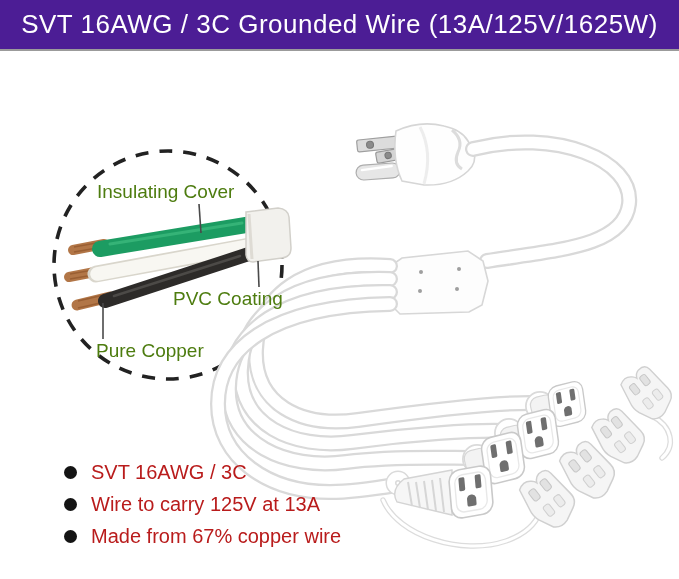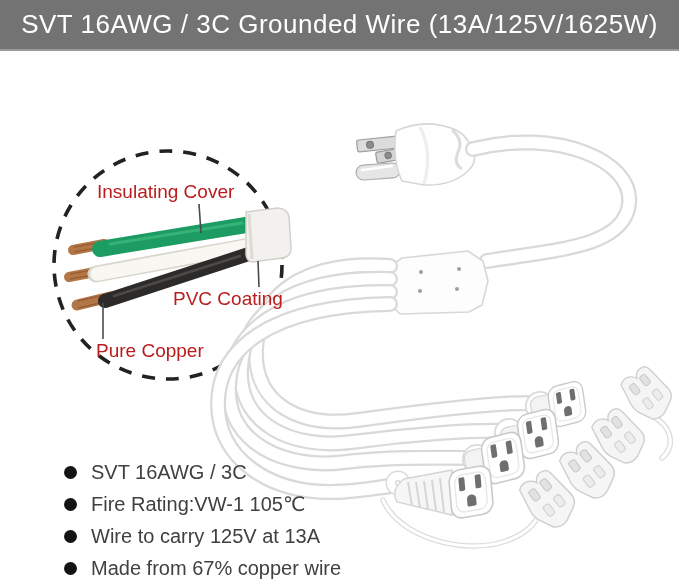--- a/index.html
+++ b/index.html
@@ -2,39 +2,39 @@
 <html><head>
 <meta charset="utf-8">
 <style>
   html,body{margin:0;padding:0;background:#ffffff;}
   .stage{
     position:relative;width:679px;height:579px;overflow:hidden;background:#ffffff;
     font-family:"Liberation Sans","DejaVu Sans",sans-serif;
   }
   .banner{
     position:absolute;left:0;top:0;width:679px;height:49px;
-    background:#737373;border-bottom:2px solid #9b9b9b;
+    background:#4c1d95;border-bottom:2px solid #9b9b9b;
     display:flex;align-items:center;justify-content:center;
   }
   .banner span{
     color:#ffffff;font-size:26px;font-weight:400;letter-spacing:.5px;white-space:nowrap;
   }
   .scene{position:absolute;left:0;top:0;width:679px;height:579px;}
   .inset-label{
-    position:absolute;color:#b91c1c;font-size:19px;font-weight:400;white-space:nowrap;
+    position:absolute;color:#4d7c0f;font-size:19px;font-weight:400;white-space:nowrap;
   }
   .lbl-insulating{left:97px;top:181px;}
   .lbl-pvc{left:173px;top:288px;}
   .lbl-copper{left:96px;top:340px;}
   .features{position:absolute;left:64px;top:462px;}
   .feature-row{display:flex;align-items:center;margin-bottom:12px;height:20px;}
   .bullet-dot{
     width:13px;height:13px;border-radius:50%;background:#141414;flex:0 0 13px;margin-right:14px;
   }
-  .feature-text{font-size:20px;color:#404040;white-space:nowrap;line-height:20px;}
+  .feature-text{font-size:20px;color:#b91c1c;white-space:nowrap;line-height:20px;}
   .cable-outer{fill:none;stroke:#d9d9d9;stroke-width:16;stroke-linecap:round;stroke-linejoin:round;}
   .cable-inner{fill:none;stroke:#ffffff;stroke-width:11.5;stroke-linecap:round;stroke-linejoin:round;}
   .thin-outer{fill:none;stroke:#dcdcdc;stroke-width:5.5;stroke-linecap:round;}
   .thin-inner{fill:none;stroke:#ffffff;stroke-width:3;stroke-linecap:round;}
   .leader{stroke:#4a4a4a;stroke-width:1.6;fill:none;}
 </style>
 </head>
 <body>
 
 <div class="stage">
@@ -212,24 +212,20 @@
   </svg>
 
   <div class="inset-label lbl-insulating">Insulating Cover</div>
   <div class="inset-label lbl-pvc">PVC Coating</div>
   <div class="inset-label lbl-copper">Pure Copper</div>
 
   <div class="features">
     <div class="feature-row">
       <span class="bullet-dot"></span>
       <span class="feature-text">SVT 16AWG / 3C</span>
-    </div>
-    <div class="feature-row">
-      <span class="bullet-dot"></span>
-      <span class="feature-text">Fire Rating:VW-1 105℃</span>
     </div>
     <div class="feature-row">
       <span class="bullet-dot"></span>
       <span class="feature-text">Wire to carry 125V at 13A</span>
     </div>
     <div class="feature-row">
       <span class="bullet-dot"></span>
       <span class="feature-text">Made from 67% copper wire</span>
     </div>
   </div>

